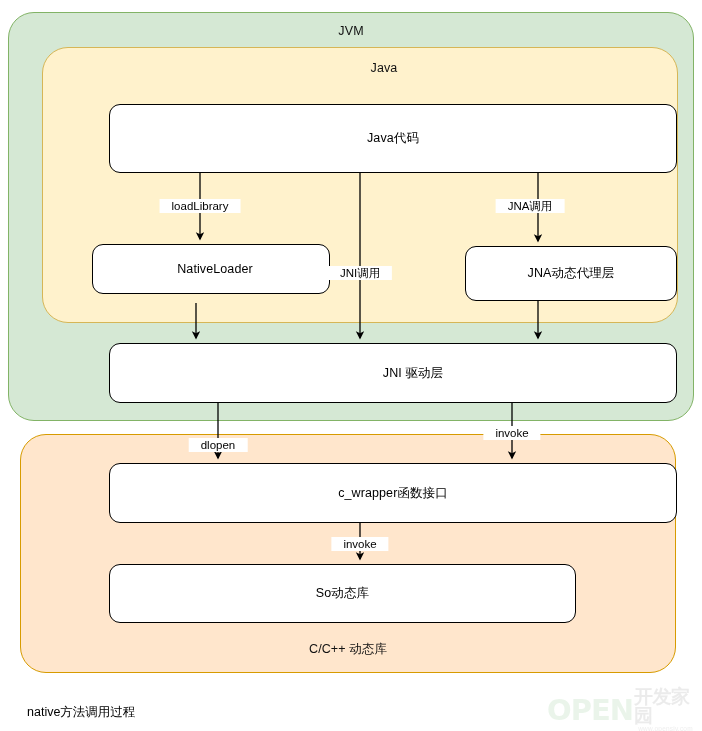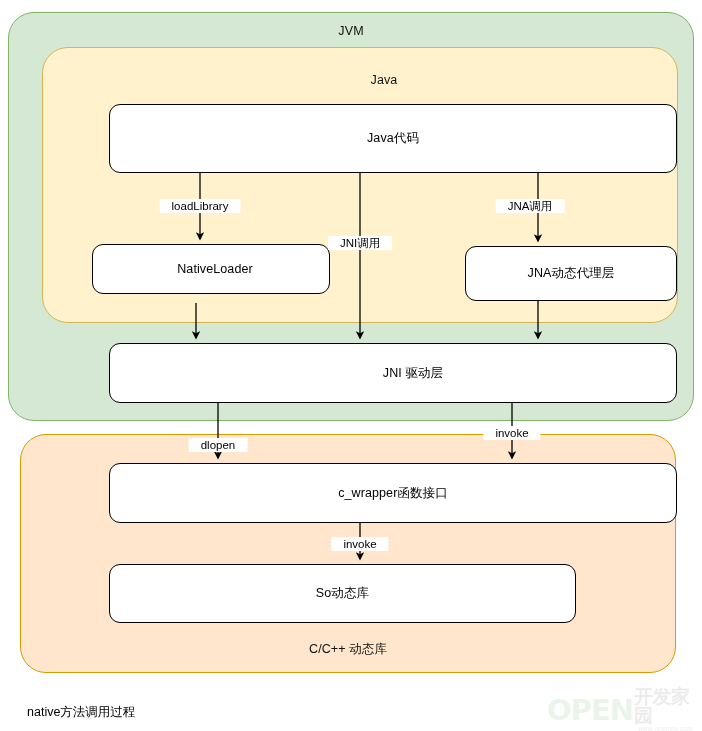--- a/index.html
+++ b/index.html
@@ -53,21 +53,21 @@
   #jvm-group > .group-label { top: 11px; }
 
   #java-group {
     left: 42px;
     top: 47px;
     width: 636px;
     height: 276px;
     background: #fff2cc;
     border-color: #d6b656;
   }
-  #java-group > .group-label { top: 25px; padding-left: 48px; }
+  #java-group > .group-label { top: 13px; padding-left: 48px; }
 
   #native-group {
     left: 20px;
     top: 434px;
     width: 656px;
     height: 239px;
     background: #ffe6cc;
     border-color: #d79b00;
   }
   #native-group > .group-label { bottom: 14px; }
@@ -112,21 +112,21 @@
     transform: translate(-50%, -50%);
     background: #ffffff;
     padding: 0 12px;
     font-size: 11.5px;
     color: #000000;
     white-space: nowrap;
     line-height: 14px;
   }
 
   #label-loadlibrary { left: 200px; top: 206px; }
-  #label-jni-call    { left: 360px; top: 243px; }
+  #label-jni-call    { left: 360px; top: 273px; }
   #label-jna-call    { left: 530px; top: 206px; text-align: right; }
   #label-dlopen      { left: 218px; top: 433px; margin-top: 12px; }
   #label-invoke-top  { left: 512px; top: 433px; }
   #label-invoke-mid  { left: 360px; top: 544px; }
 
   
   #caption {
     position: absolute;
     left: 27px;
     top: 704px;

